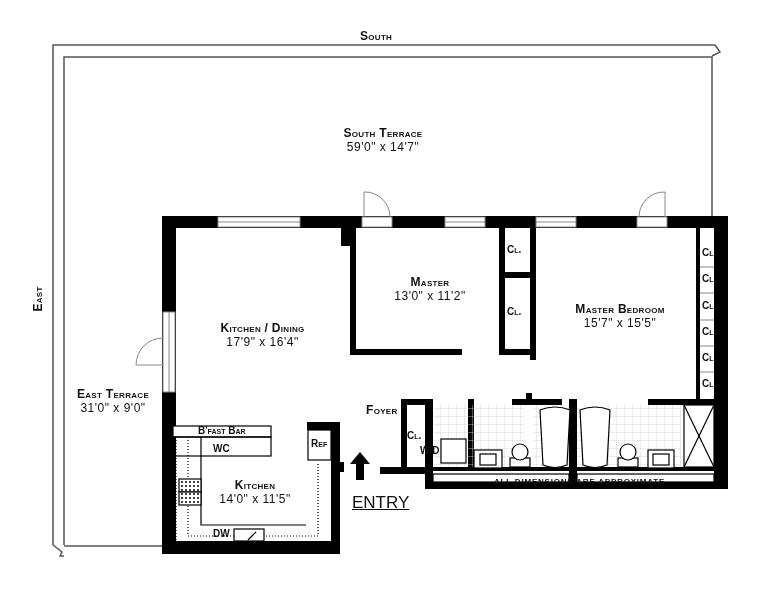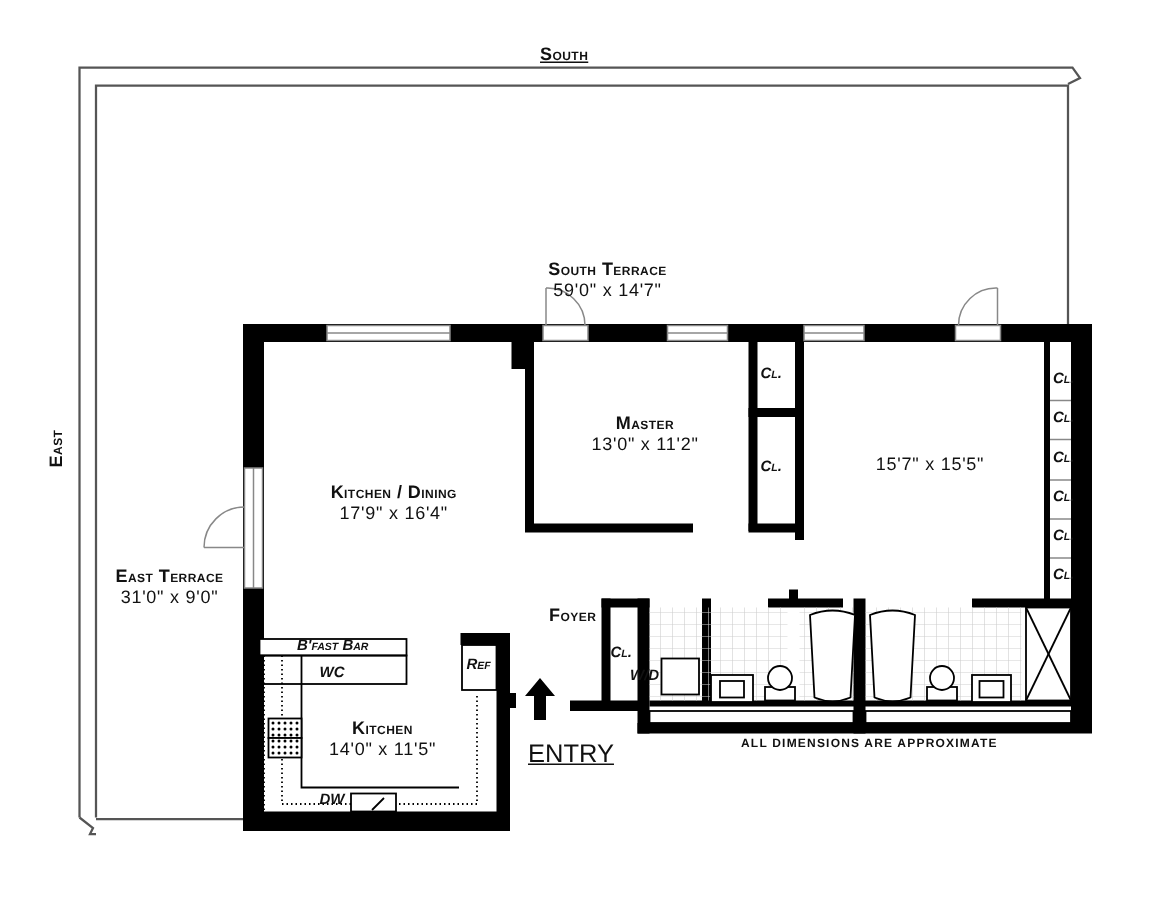--- a/index.html
+++ b/index.html
@@ -3,21 +3,21 @@
 <meta charset="utf-8">
 <style>
   html, body { margin:0; padding:0; background:#ffffff; }
   body { width:776px; height:600px; position:relative; overflow:hidden;
          font-family:"Liberation Sans", sans-serif; }
   svg { position:absolute; left:0; top:0; }
   .lbl { position:absolute; text-align:center; color:#111; white-space:nowrap;
          font-family:"Liberation Sans", sans-serif; }
   .name { font-weight:bold; font-size:12px; font-variant:small-caps; letter-spacing:0.3px; line-height:14px; }
   .dim { font-size:12px; letter-spacing:0.5px; line-height:14px; }
-  .small { font-weight:bold; font-size:10px; font-variant:small-caps;font-style:italic; }
+  .small { font-weight:bold; font-size:10px; font-variant:small-caps; }
   .tiny { font-weight:bold; font-size:8px; letter-spacing:0.8px; }
   .entry { font-weight:normal; font-size:17px; text-decoration:underline; }
 </style>
 </head>
 <body>
 
 <svg width="776" height="600" viewBox="0 0 776 600">
   <defs>
     <pattern id="tile" width="8" height="8" patternUnits="userSpaceOnUse">
       <path d="M8 0 L0 0 0 8" fill="none" stroke="#cfcfcf" stroke-width="0.8"></path>
@@ -137,40 +137,41 @@
     <rect x="179" y="479" width="22" height="13" fill="url(#stove)"></rect>
     <rect x="179" y="492" width="22" height="13" fill="url(#stove)"></rect>
     <rect x="308" y="430" width="23" height="30"></rect>
     <rect x="234" y="529" width="30" height="12"></rect>
     <line x1="248" y1="540" x2="256" y2="532"></line>
   </g>
 
   <path d="M360 452 L350 464 L356 464 L356 480 L364 480 L364 464 L370 464 Z" fill="#000"></path>
 </svg>
 
-<div class="lbl name" style="left:360px;top:29px;text-decoration:underline;">South</div>
+<div class="lbl name" style="left:360px;top:29px;">South</div>
 <div class="lbl name" style="left:25px;top:292px;transform:rotate(-90deg);">East</div>
 
-<div class="lbl" style="left:340px;top:126px;width:130px;margin-top:46px;">
+<div class="lbl" style="left:318px;top:126px;width:130px;">
   <div class="name">South Terrace</div>
   <div class="dim">59'0"  x  14'7"</div>
 </div>
-<div class="lbl" style="left:63px;top:377px;width:100px;text-align:center;">
+<div class="lbl" style="left:63px;top:387px;width:100px;text-align:center;">
   <div class="name">East Terrace</div>
   <div class="dim">31'0"  x  9'0"</div>
 </div>
 <div class="lbl" style="left:200px;top:321px;width:125px;">
   <div class="name">Kitchen / Dining</div>
   <div class="dim">17'9"  x  16'4"</div>
 </div>
 <div class="lbl" style="left:380px;top:275px;width:100px;">
   <div class="name">Master</div>
   <div class="dim">13'0"  x  11'2"</div>
 </div>
 <div class="lbl" style="left:550px;top:302px;width:140px;">
+  <div class="name">Master Bedroom</div>
   <div class="dim">15'7"  x  15'5"</div>
 </div>
 <div class="lbl" style="left:205px;top:478px;width:100px;">
   <div class="name">Kitchen</div>
   <div class="dim">14'0"  x  11'5"</div>
 </div>
 <div class="lbl name" style="left:348px;top:403px;margin-left:18px;">Foyer</div>
 
 <div class="lbl small" style="left:507px;top:244px;">Cl.</div>
 <div class="lbl small" style="left:507px;top:306px;">Cl.</div>
@@ -182,13 +183,13 @@
 <div class="lbl small" style="left:702px;top:378px;">Cl.</div>
 <div class="lbl small" style="left:407px;top:430px;">Cl.</div>
 
 <div class="lbl small" style="left:198px;top:425px;">B'fast Bar</div>
 <div class="lbl small" style="left:213px;top:443px;">WC</div>
 <div class="lbl small" style="left:311px;top:438px;text-align:right;">Ref</div>
 <div class="lbl small" style="left:213px;top:528px;">DW</div>
 <div class="lbl small" style="left:420px;top:445px;">W/D</div>
 
 <div class="lbl entry" style="left:352px;top:493px;">ENTRY</div>
-<div class="lbl tiny" style="left:494px;top:491px;">ALL DIMENSIONS ARE APPROXIMATE</div>
+<div class="lbl tiny" style="left:494px;top:477px;">ALL DIMENSIONS ARE APPROXIMATE</div>
 
 </body></html>

